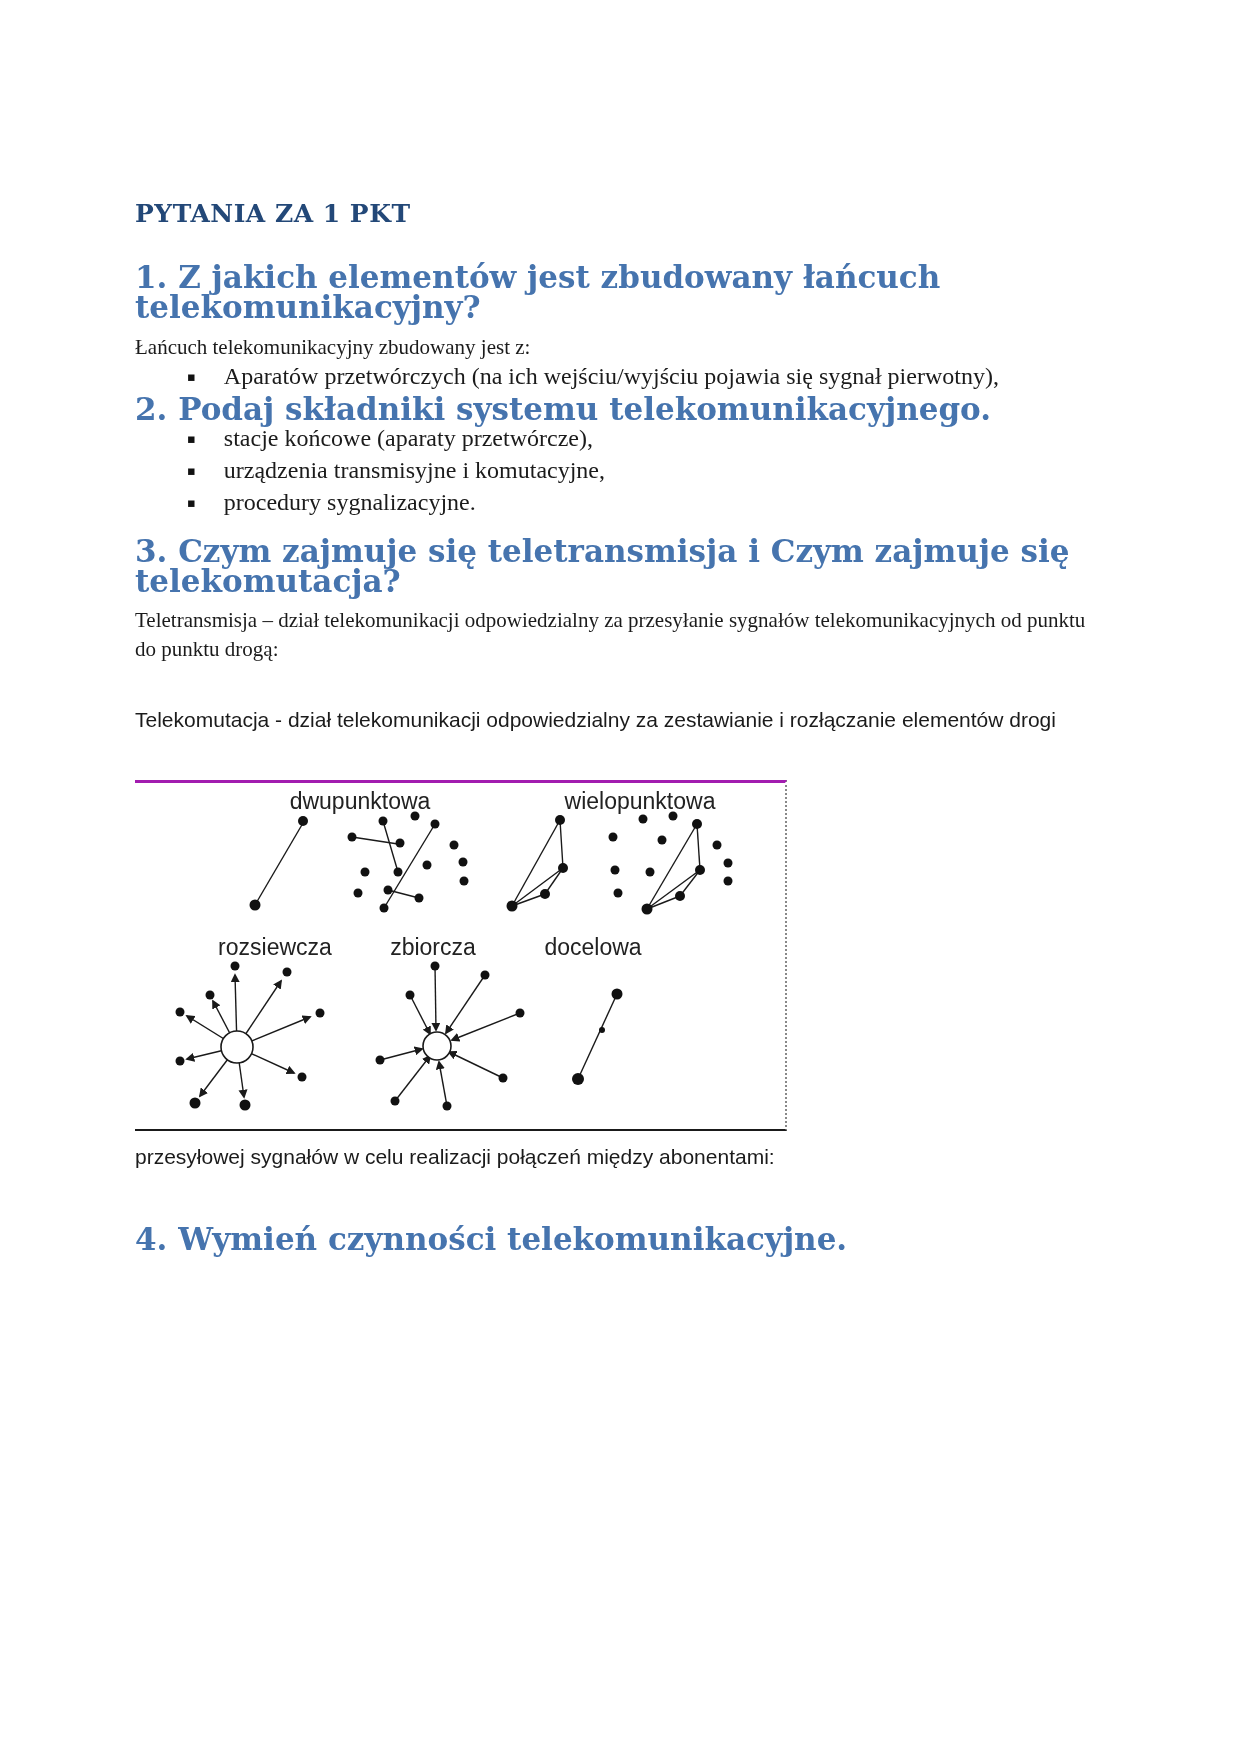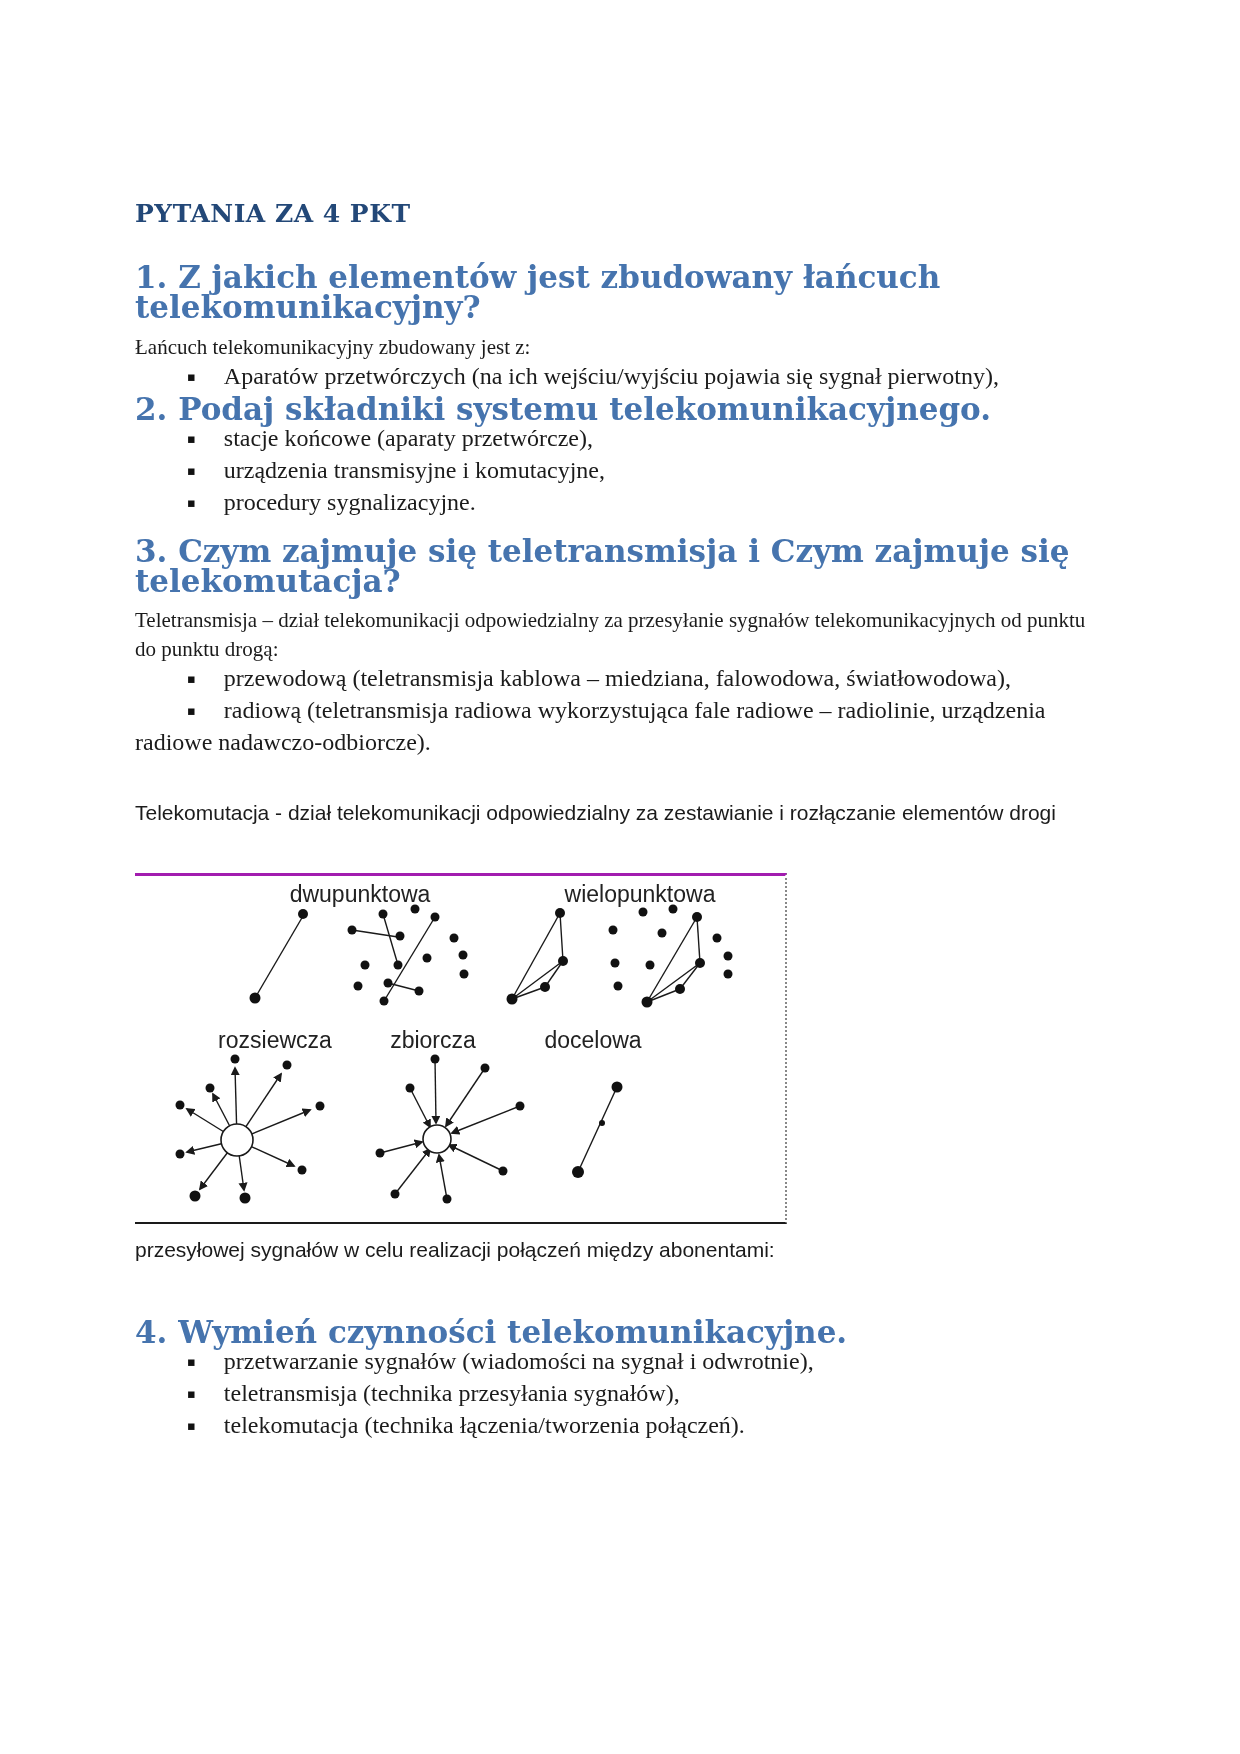--- a/index.html
+++ b/index.html
@@ -47,21 +47,21 @@
   .figure-box svg line{stroke:#1a1a1a;stroke-width:1.4;}
   .figure-box svg circle.dot{fill:#111;}
   .figure-box svg circle.hub{fill:#ffffff;stroke:#1a1a1a;stroke-width:1.6;}
   .caption{margin-top:12px;}
 </style>
 </head>
 <body>
 
 <div class="page">
 
-  <h1 class="doc-title">PYTANIA ZA 4 PKT</h1>
+  <h1 class="doc-title">PYTANIA ZA 1 PKT</h1>
 
   <section>
     <h2 class="q-heading h-q1">1. Z jakich elementów jest zbudowany łańcuch telekomunikacyjny?</h2>
     <p class="body-text intro-q1">Łańcuch telekomunikacyjny zbudowany jest z:</p>
     <ul class="bullets ul-q1">
       <li>Aparatów przetwórczych (na ich wejściu/wyjściu pojawia się sygnał pierwotny),</li>
     </ul>
   </section>
 
   <section>
@@ -69,24 +69,20 @@
     <ul class="bullets ul-q2">
       <li>stacje końcowe (aparaty przetwórcze),</li>
       <li>urządzenia transmisyjne i komutacyjne,</li>
       <li>procedury sygnalizacyjne.</li>
     </ul>
   </section>
 
   <section>
     <h2 class="q-heading h-q3">3. Czym zajmuje się teletransmisja i Czym zajmuje się telekomutacja?</h2>
     <p class="body-text intro-q3">Teletransmisja – dział telekomunikacji odpowiedzialny za przesyłanie sygnałów telekomunikacyjnych od punktu do punktu drogą:</p>
-    <ul class="bullets ul-q3">
-      <li>przewodową (teletransmisja kablowa – miedziana, falowodowa, światłowodowa),</li>
-      <li>radiową (teletransmisja radiowa wykorzystująca fale radiowe – radiolinie, urządzenia radiowe nadawczo-odbiorcze).</li>
-    </ul>
     <p class="sans telekom-para">Telekomutacja - dział telekomunikacji odpowiedzialny za zestawianie i rozłączanie elementów drogi</p>
 
     <div class="figure-box">
       <svg width="650" height="346" viewBox="0 0 650 346" xmlns="http://www.w3.org/2000/svg">
         <defs>
           <marker id="ah" viewBox="0 0 10 10" refX="8" refY="5" markerWidth="6.5" markerHeight="6.5" orient="auto">
             <path d="M0,0 L10,5 L0,10 z" fill="#1a1a1a"></path>
           </marker>
         </defs>
 
@@ -202,20 +198,15 @@
           <circle class="dot" cx="443" cy="296" r="6"></circle>
         </g>
       </svg>
     </div>
 
     <p class="sans caption">przesyłowej sygnałów w celu realizacji połączeń między abonentami:</p>
   </section>
 
   <section>
     <h2 class="q-heading h-q4">4. Wymień czynności telekomunikacyjne.</h2>
-    <ul class="bullets ul-q4">
-      <li>przetwarzanie sygnałów (wiadomości na sygnał i odwrotnie),</li>
-      <li>teletransmisja (technika przesyłania sygnałów),</li>
-      <li>telekomutacja (technika łączenia/tworzenia połączeń).</li>
-    </ul>
   </section>
 
 </div>
 
 </body></html>

